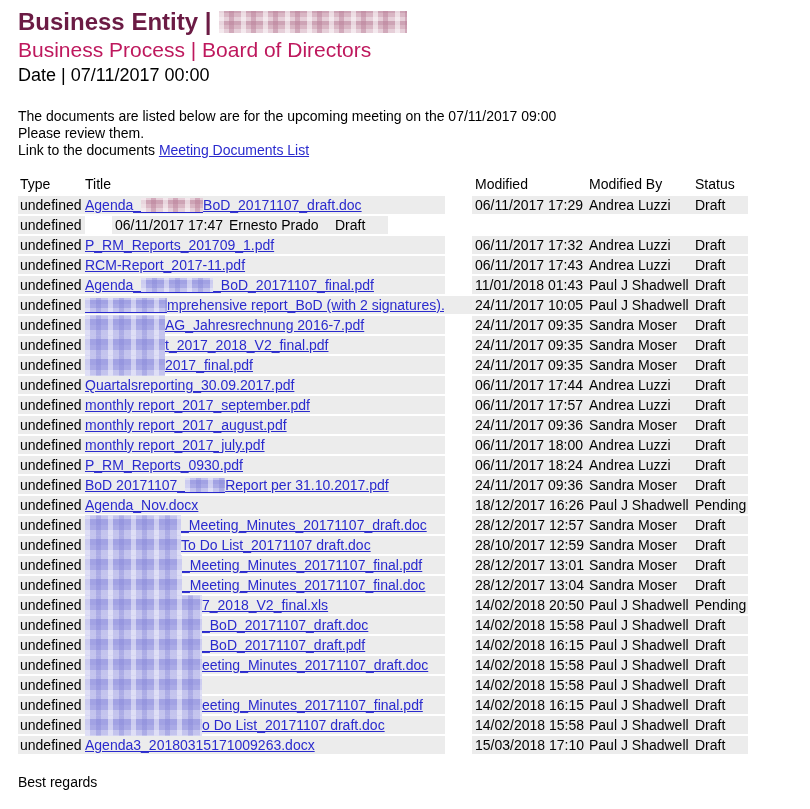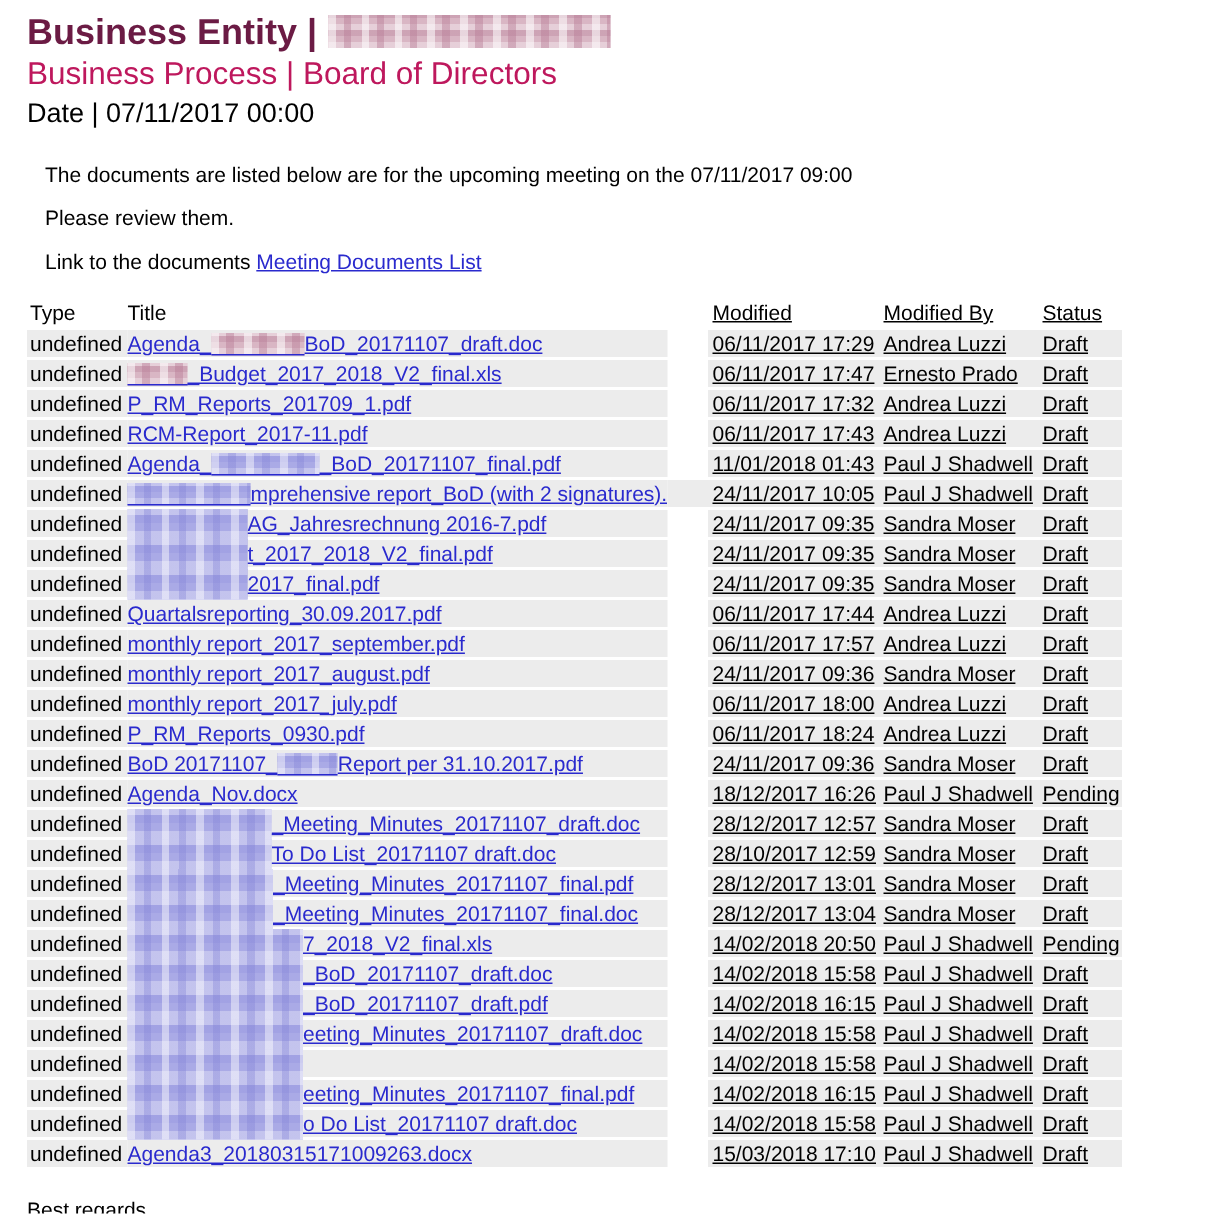--- a/index.html
+++ b/index.html
@@ -12,31 +12,31 @@
 
   .h1line { margin:2px 0 2px 0; white-space:nowrap; }
   .h1text { font-size:24px; font-weight:bold; color:#6b1b44;text-align:center; }
   .h1rd {
     display:inline-block; width:188px; height:22px; margin-left:8px; vertical-align:-3px;
   }
   .h2line { font-size:21px; font-weight:400; color:#be185d; margin:1px 0 3px 0; }
   .dateline { font-size:18px; margin:0 0 22px 0; }
 
   .intro { font-size:14px; line-height:17px; margin:0 0 15px 0; }
-  .intro p { margin:12px; }
+  .intro p { margin:0; }
   a.link { color:#2a2ace; text-decoration:underline; cursor:pointer; }
 
   .tbl { font-size:14px; }
   .thead { display:flex; height:20px; line-height:20px; margin-bottom:2px; }
   .trow  { display:flex; height:18px; line-height:18px; margin-bottom:2px; white-space:nowrap; }
 
   .c-type   { width:67px;  padding-left:2px; flex:none; }
   .c-title  { width:360px; flex:none; }
   .c-gap    { width:27px;  flex:none; }
-  .c-right  { width:276px; flex:none; display:flex;text-decoration:underline; }
+  .c-right  { width:276px; flex:none; display:flex; }
   .c-mod    { width:117px; padding-left:3px; flex:none; }
   .c-by     { width:104px; flex:none; }
   .c-status { width:55px;  padding-left:2px; flex:none; }
   .trow .c-type, .trow .c-title, .trow .c-right { background:#ececec; }
   .trow .c-gap.g { background:#ececec; }
 
   .c-title a.link { white-space:nowrap; }
 
   
   .rd {
@@ -97,23 +97,20 @@
     </div>
     <div class="c-gap"></div>
     <div class="c-right">
       <div class="c-mod">06/11/2017 17:29</div>
       <div class="c-by">Andrea Luzzi</div>
       <div class="c-status">Draft</div>
     </div>
   </div>
         <div class="trow">
     <div class="c-type">undefined</div>
-    <div class="c-title">
-      <a class="link" href="#"><span class="t-pre"></span><span class="rd rd-pink short" style="width: 40px;"></span><span class="t-suf">_Budget_2017_2018_V2_final.xls</span></a>
-    </div>
     <div class="c-gap"></div>
     <div class="c-right">
       <div class="c-mod">06/11/2017 17:47</div>
       <div class="c-by">Ernesto Prado</div>
       <div class="c-status">Draft</div>
     </div>
   </div>
         <div class="trow">
     <div class="c-type">undefined</div>
     <div class="c-title">

